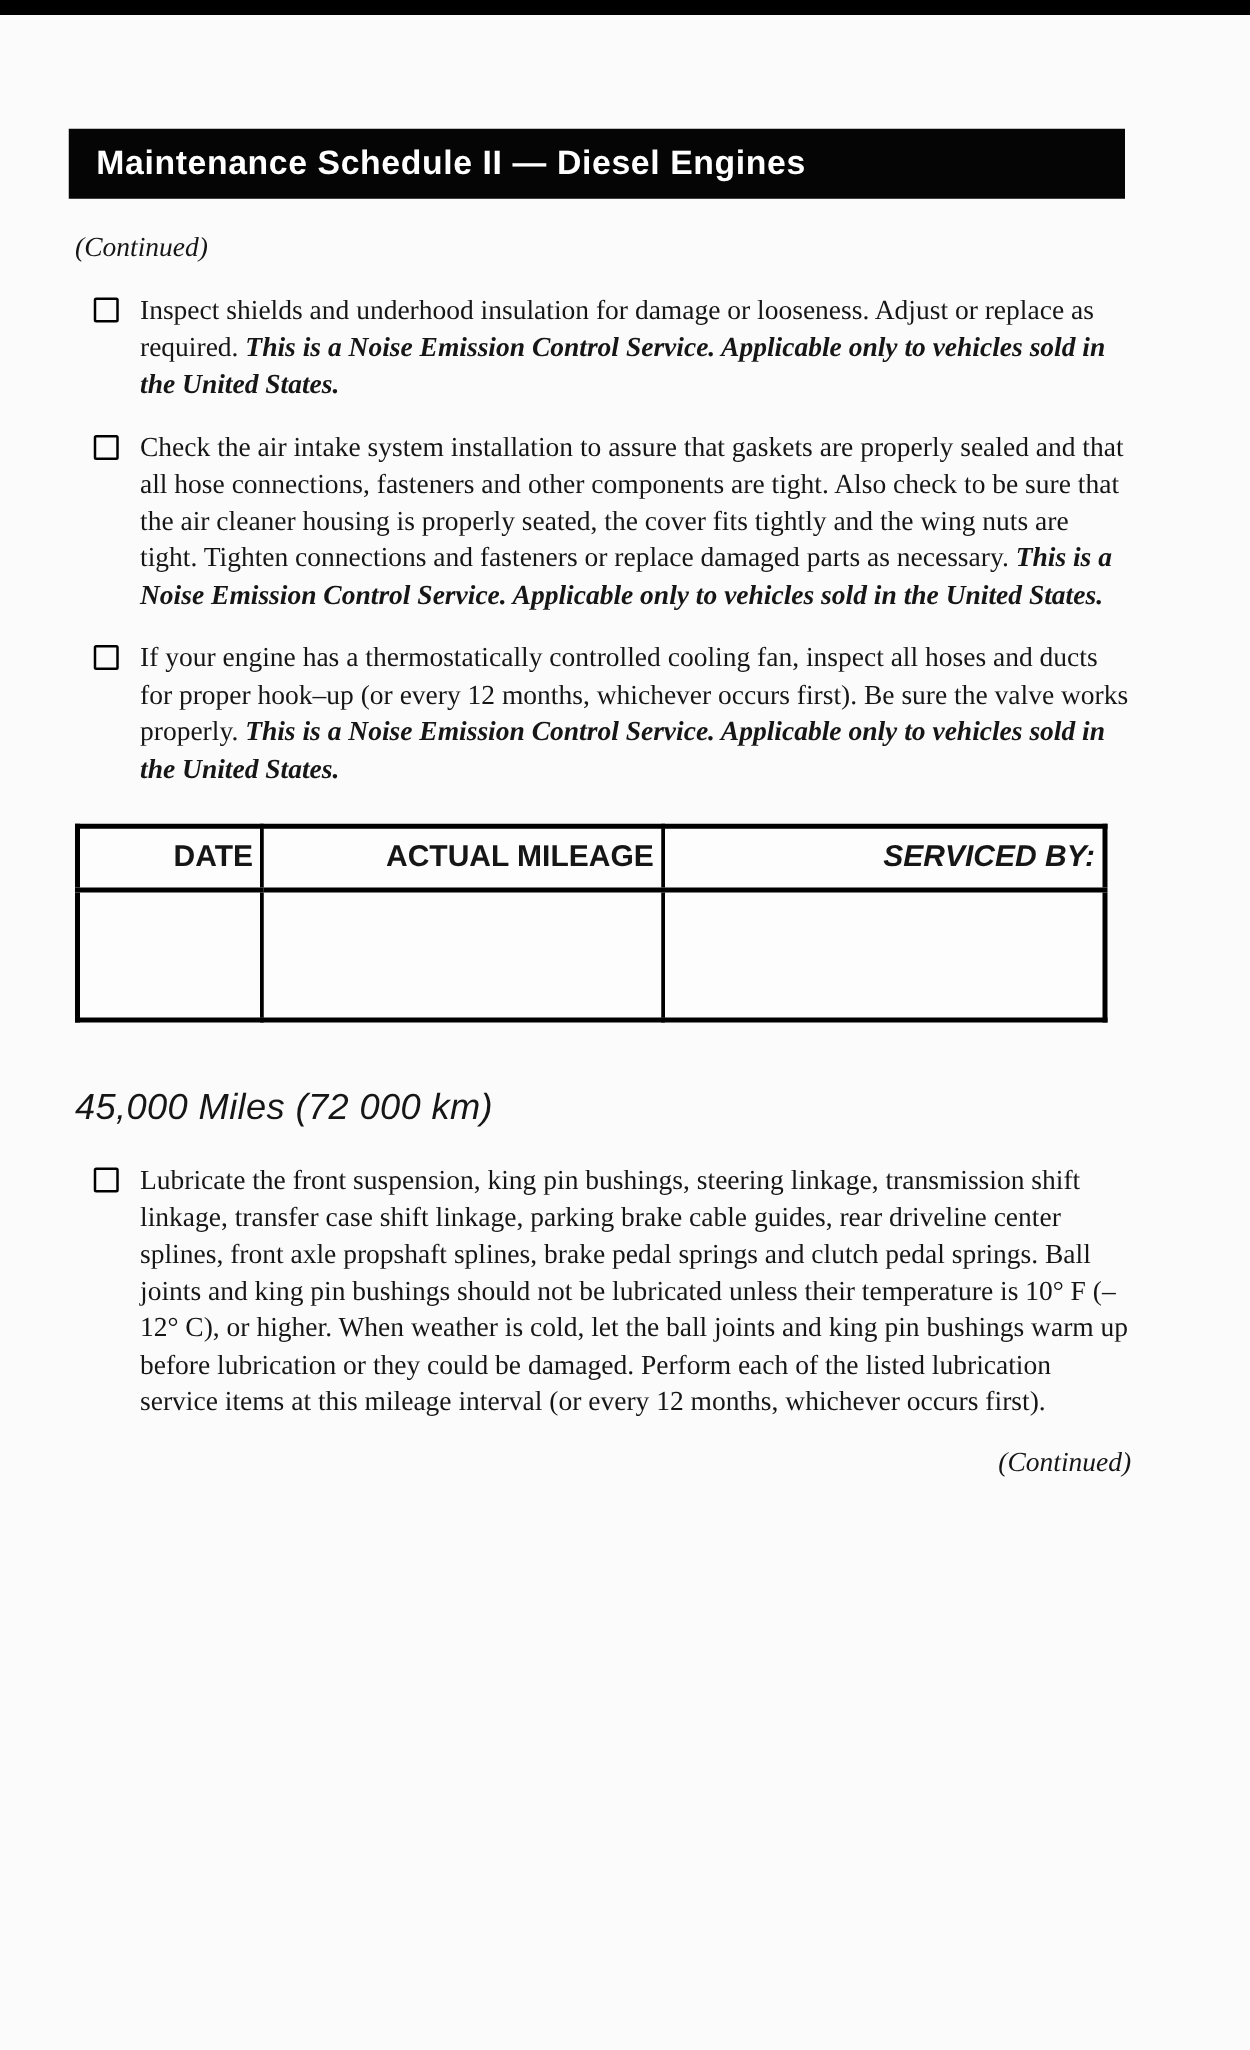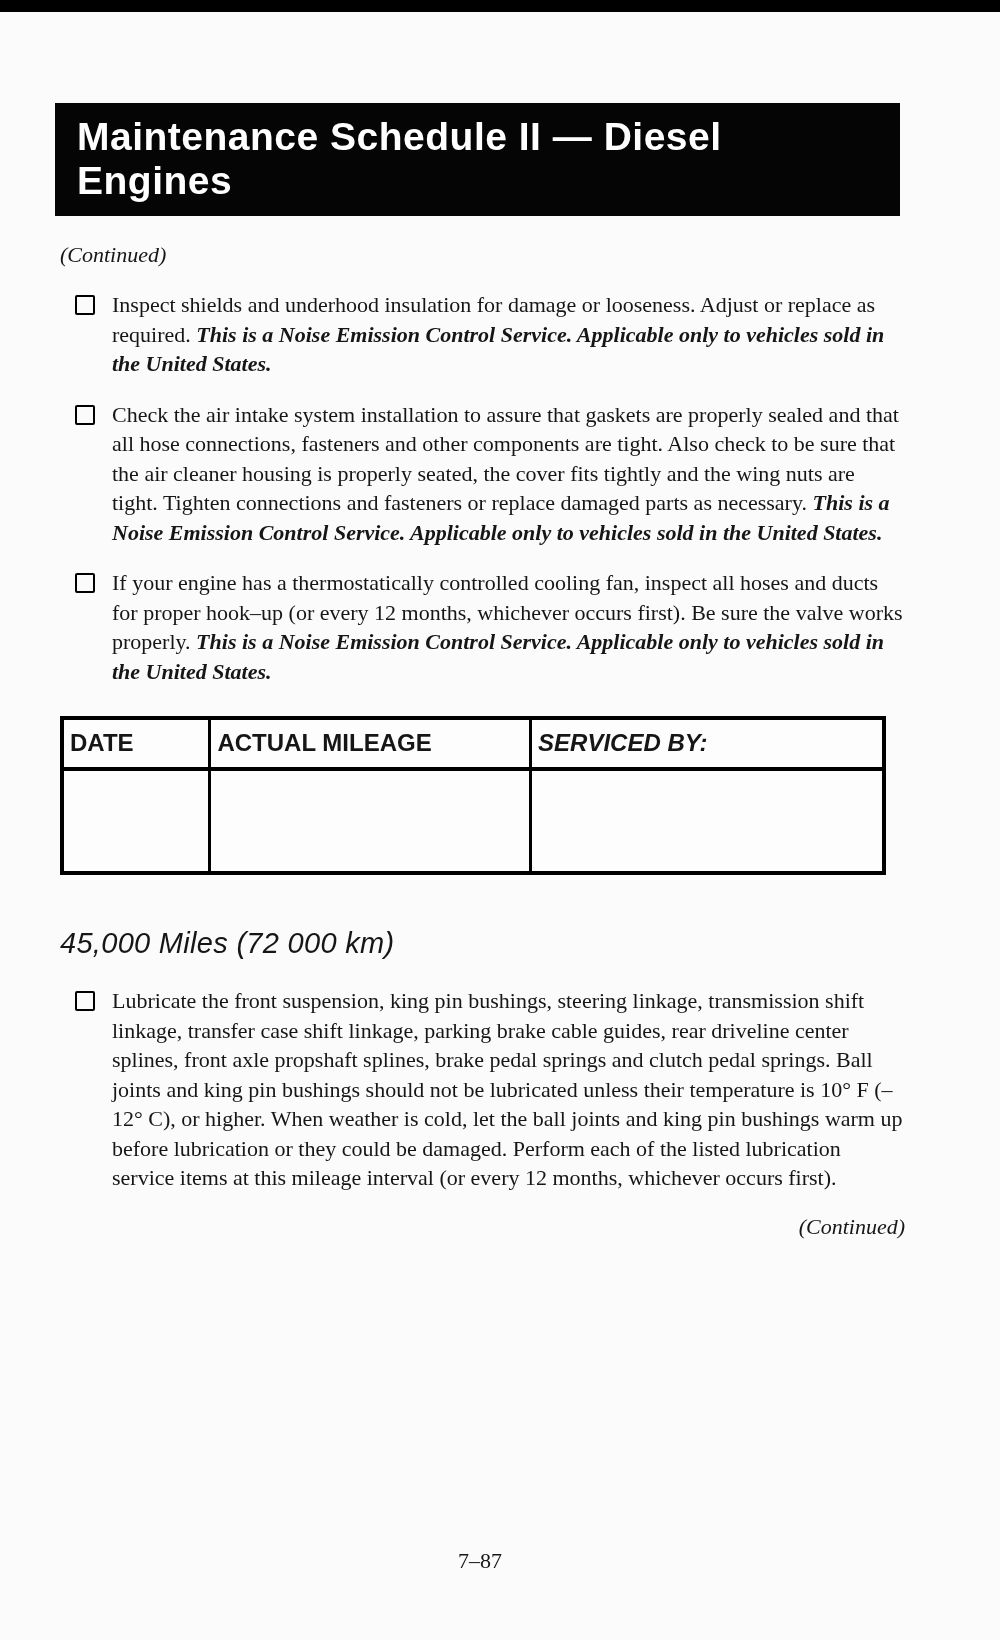--- a/index.html
+++ b/index.html
@@ -17,21 +17,21 @@
     width: 1000px;
     height: 12px;
     background: #000000;
   }
   .title-bar {
     margin: 91px 100px 0 55px;
     background: #050505;
     color: #ffffff;
     font-family: "Liberation Sans", sans-serif;
     font-weight: bold;
-    font-size: 39px;
+    font-size: 27px;
     padding: 12px 20px 13px 22px;
     letter-spacing: 0.5px;
   }
   .continued-top {
     margin: 26px 0 0 60px;
     font-style: italic;
     font-size: 22px;
   }
   .checklist {
     margin: 22px 95px 0 75px;
@@ -62,21 +62,21 @@
     margin: 30px 0 0 60px;
     width: 826px;
     border-collapse: collapse;
     border: 4px solid #000;
     background: #fdfdfd;
   }
   .log-table th {
     font-family: "Liberation Sans", sans-serif;
     font-weight: bold;
     font-size: 24px;
-    text-align: left;
+    text-align: right;
     padding: 9px 6px 10px 6px;
     border: 3px solid #000;
     border-bottom: 4px solid #000;
   }
   .log-table td {
     height: 104px;
     border: 3px solid #000;
   }
   .col-date { width: 18%; }
   .col-mileage { width: 39%; }
@@ -170,15 +170,14 @@
       <span class="checkbox"></span>
       <p class="item-text">
         <span>Lubricate the front suspension, king pin bushings, steering linkage, transmission shift linkage, transfer case shift linkage, parking brake cable guides, rear driveline center splines, front axle propshaft splines, brake pedal springs and clutch pedal springs. Ball joints and king pin bushings should not be lubricated unless their temperature is 10° F (–12° C), or higher. When weather is cold, let the ball joints and king pin bushings warm up before lubrication or they could be damaged. Perform each of the listed lubrication service items at this mileage interval (or every 12 months, whichever occurs first).</span>
       </p>
     </div>
 
   </div>
 
   <div class="continued-bottom">(Continued)</div>
 
-  <div class="page-number">7–87</div>
 
 </div>
 
 </body></html>

